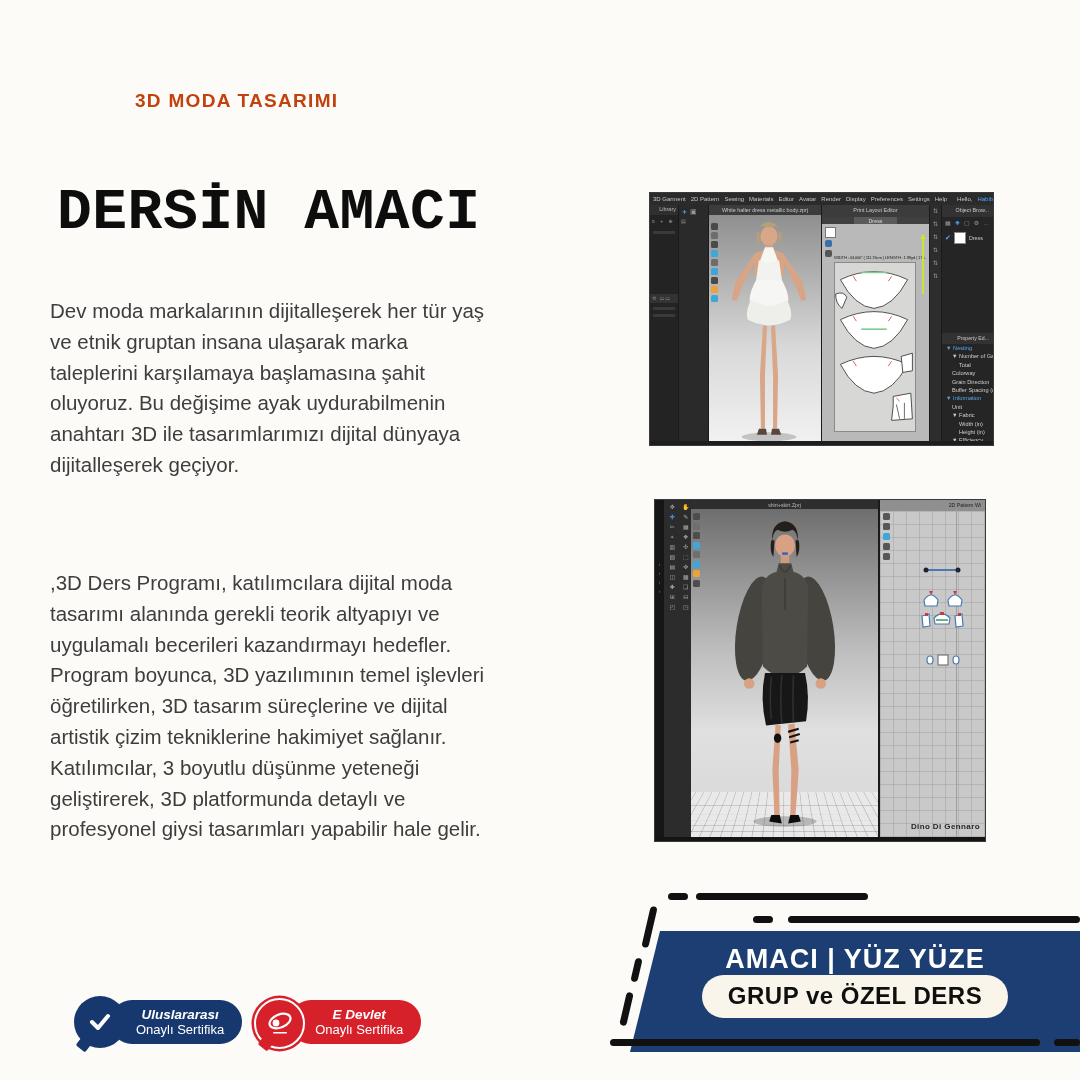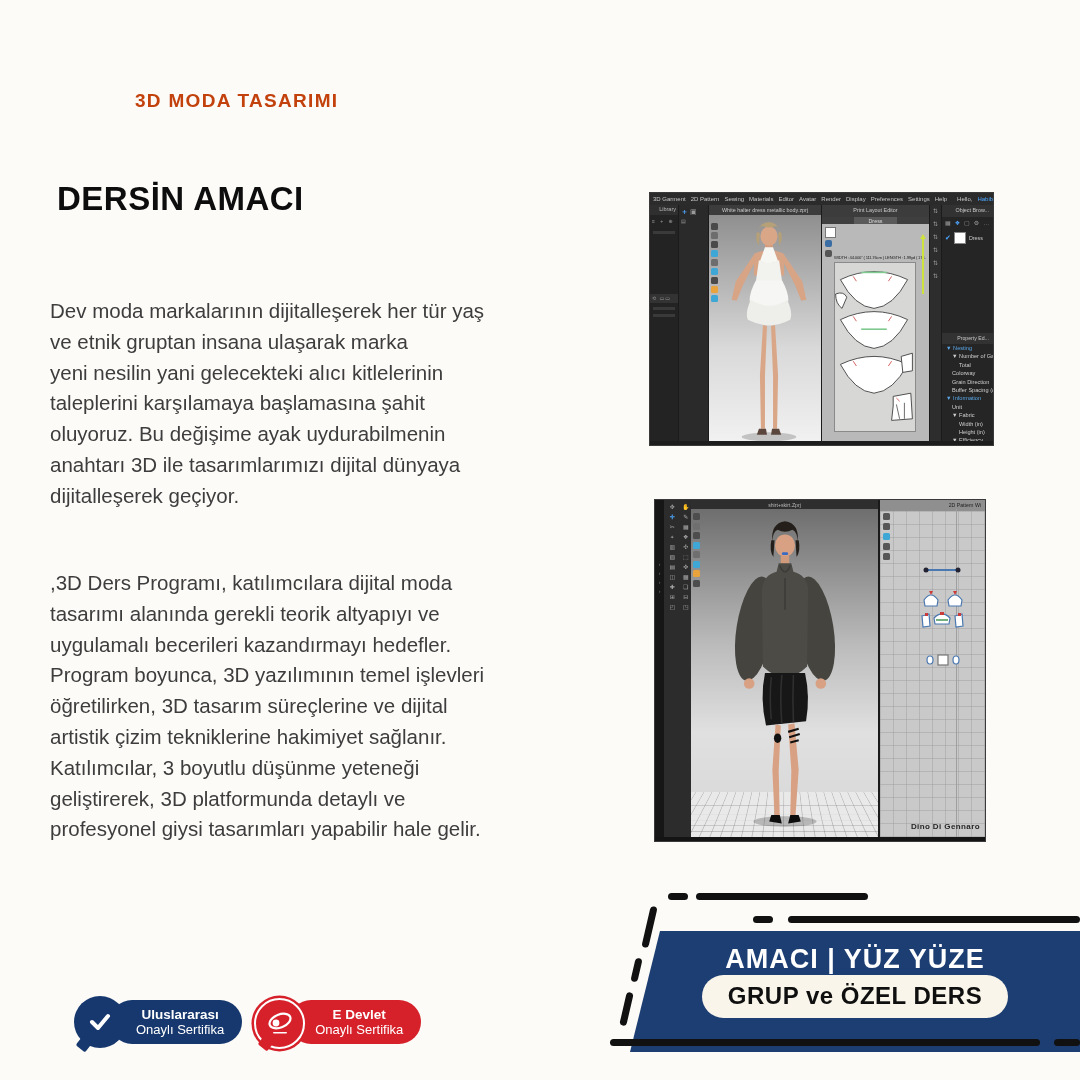--- a/index.html
+++ b/index.html
@@ -1,21 +1,21 @@
 <!DOCTYPE html>
 <html><head>
 <meta charset="utf-8">
 <style>
   html,body{margin:0;padding:0;}
   body{font-family:"Liberation Sans",sans-serif;background:#e8e8e8;}
   .canvas{position:relative;width:1080px;height:1080px;background:#fcfbf8;overflow:hidden;margin:0 auto;}
 
   
   .kicker{position:absolute;left:135px;top:90px;font-size:19px;font-weight:800;letter-spacing:1.3px;color:#c2410c;}
-  .main-title{position:absolute;left:57px;top:180px;font-size:33px;font-weight:900;letter-spacing:.5px;color:#0d0d0d;margin:0;}
+  .main-title{position:absolute;left:57px;top:180px;font-size:58px;font-weight:900;letter-spacing:.5px;color:#0d0d0d;margin:0;font-family:Liberation Mono, monospace;}
   .para{position:absolute;left:50px;width:500px;color:#3d3d3d;font-size:20.5px;font-weight:400;}
   .para .ln{white-space:nowrap;line-height:30.8px;}
   .p1{top:296px;}
   .p2{top:568px;}
 
   
   .shot{position:absolute;background:#262626;box-shadow:0 0 0 1px #3a3a3a;overflow:hidden;}
 
   
   .shot1{left:650px;top:193px;width:343px;height:252px;}
@@ -94,36 +94,35 @@
   .dash{position:absolute;background:#111;border-radius:4px;height:7px;}
   .sdash{position:absolute;background:#111;border-radius:4px;width:7px;transform:rotate(13deg);}
 
   
   .badges{position:absolute;left:74px;top:996px;display:flex;gap:12px;}
   .badge{display:flex;align-items:flex-start;}
   .bcircle{width:52px;height:52px;border-radius:50%;display:flex;align-items:center;justify-content:center;position:relative;z-index:2;flex:0 0 auto;}
   .bcircle:after{content:"";position:absolute;left:4px;bottom:-2px;width:12px;height:12px;background:inherit;border-radius:2px;transform:rotate(38deg);z-index:-1;}
   .bblue{background:#17386e;} .bred{background:#d6212b;border:2.5px solid #fff;box-shadow:0 0 0 2.5px #d6212b;width:47px;height:47px;margin-top:2px;}
   .bpill{margin-left:-16px;margin-top:4px;height:44px;border-radius:22px;color:#fff;display:flex;flex-direction:column;justify-content:center;padding:0 18px 0 26px;text-align:center;}
-  .bpill .t1{font-size:13.5px;font-weight:800;line-height:15px;}
+  .bpill .t1{font-size:13.5px;font-weight:800;line-height:15px;font-style:italic;}
   .bpill .t2{font-size:13px;font-weight:400;line-height:15px;}
   .pblue{background:#17386e;} .pred{background:#d6212b;}
 </style>
 </head>
 <body>
 
 <div class="canvas">
 
   <div class="kicker">3D MODA TASARIMI</div>
   <h1 class="main-title">DERSİN AMACI</h1>
 
   <div class="para p1">
     <div class="ln">Dev moda markalarının dijitalleşerek her tür yaş</div>
     <div class="ln">ve etnik gruptan insana ulaşarak marka</div>
-    <div class="ln">yeni nesilin yani gelecekteki alıcı kitlelerinin</div>
     <div class="ln">taleplerini karşılamaya başlamasına şahit</div>
     <div class="ln">oluyoruz. Bu değişime ayak uydurabilmenin</div>
     <div class="ln">anahtarı 3D ile tasarımlarımızı dijital dünyaya</div>
     <div class="ln">dijitalleşerek geçiyor.</div>
   </div>
 
   <div class="para p2">
     <div class="ln">,3D Ders Programı, katılımcılara dijital moda</div>
     <div class="ln">tasarımı alanında gerekli teorik altyapıyı ve</div>
     <div class="ln">uygulamalı becerileri kazandırmayı hedefler.</div>

